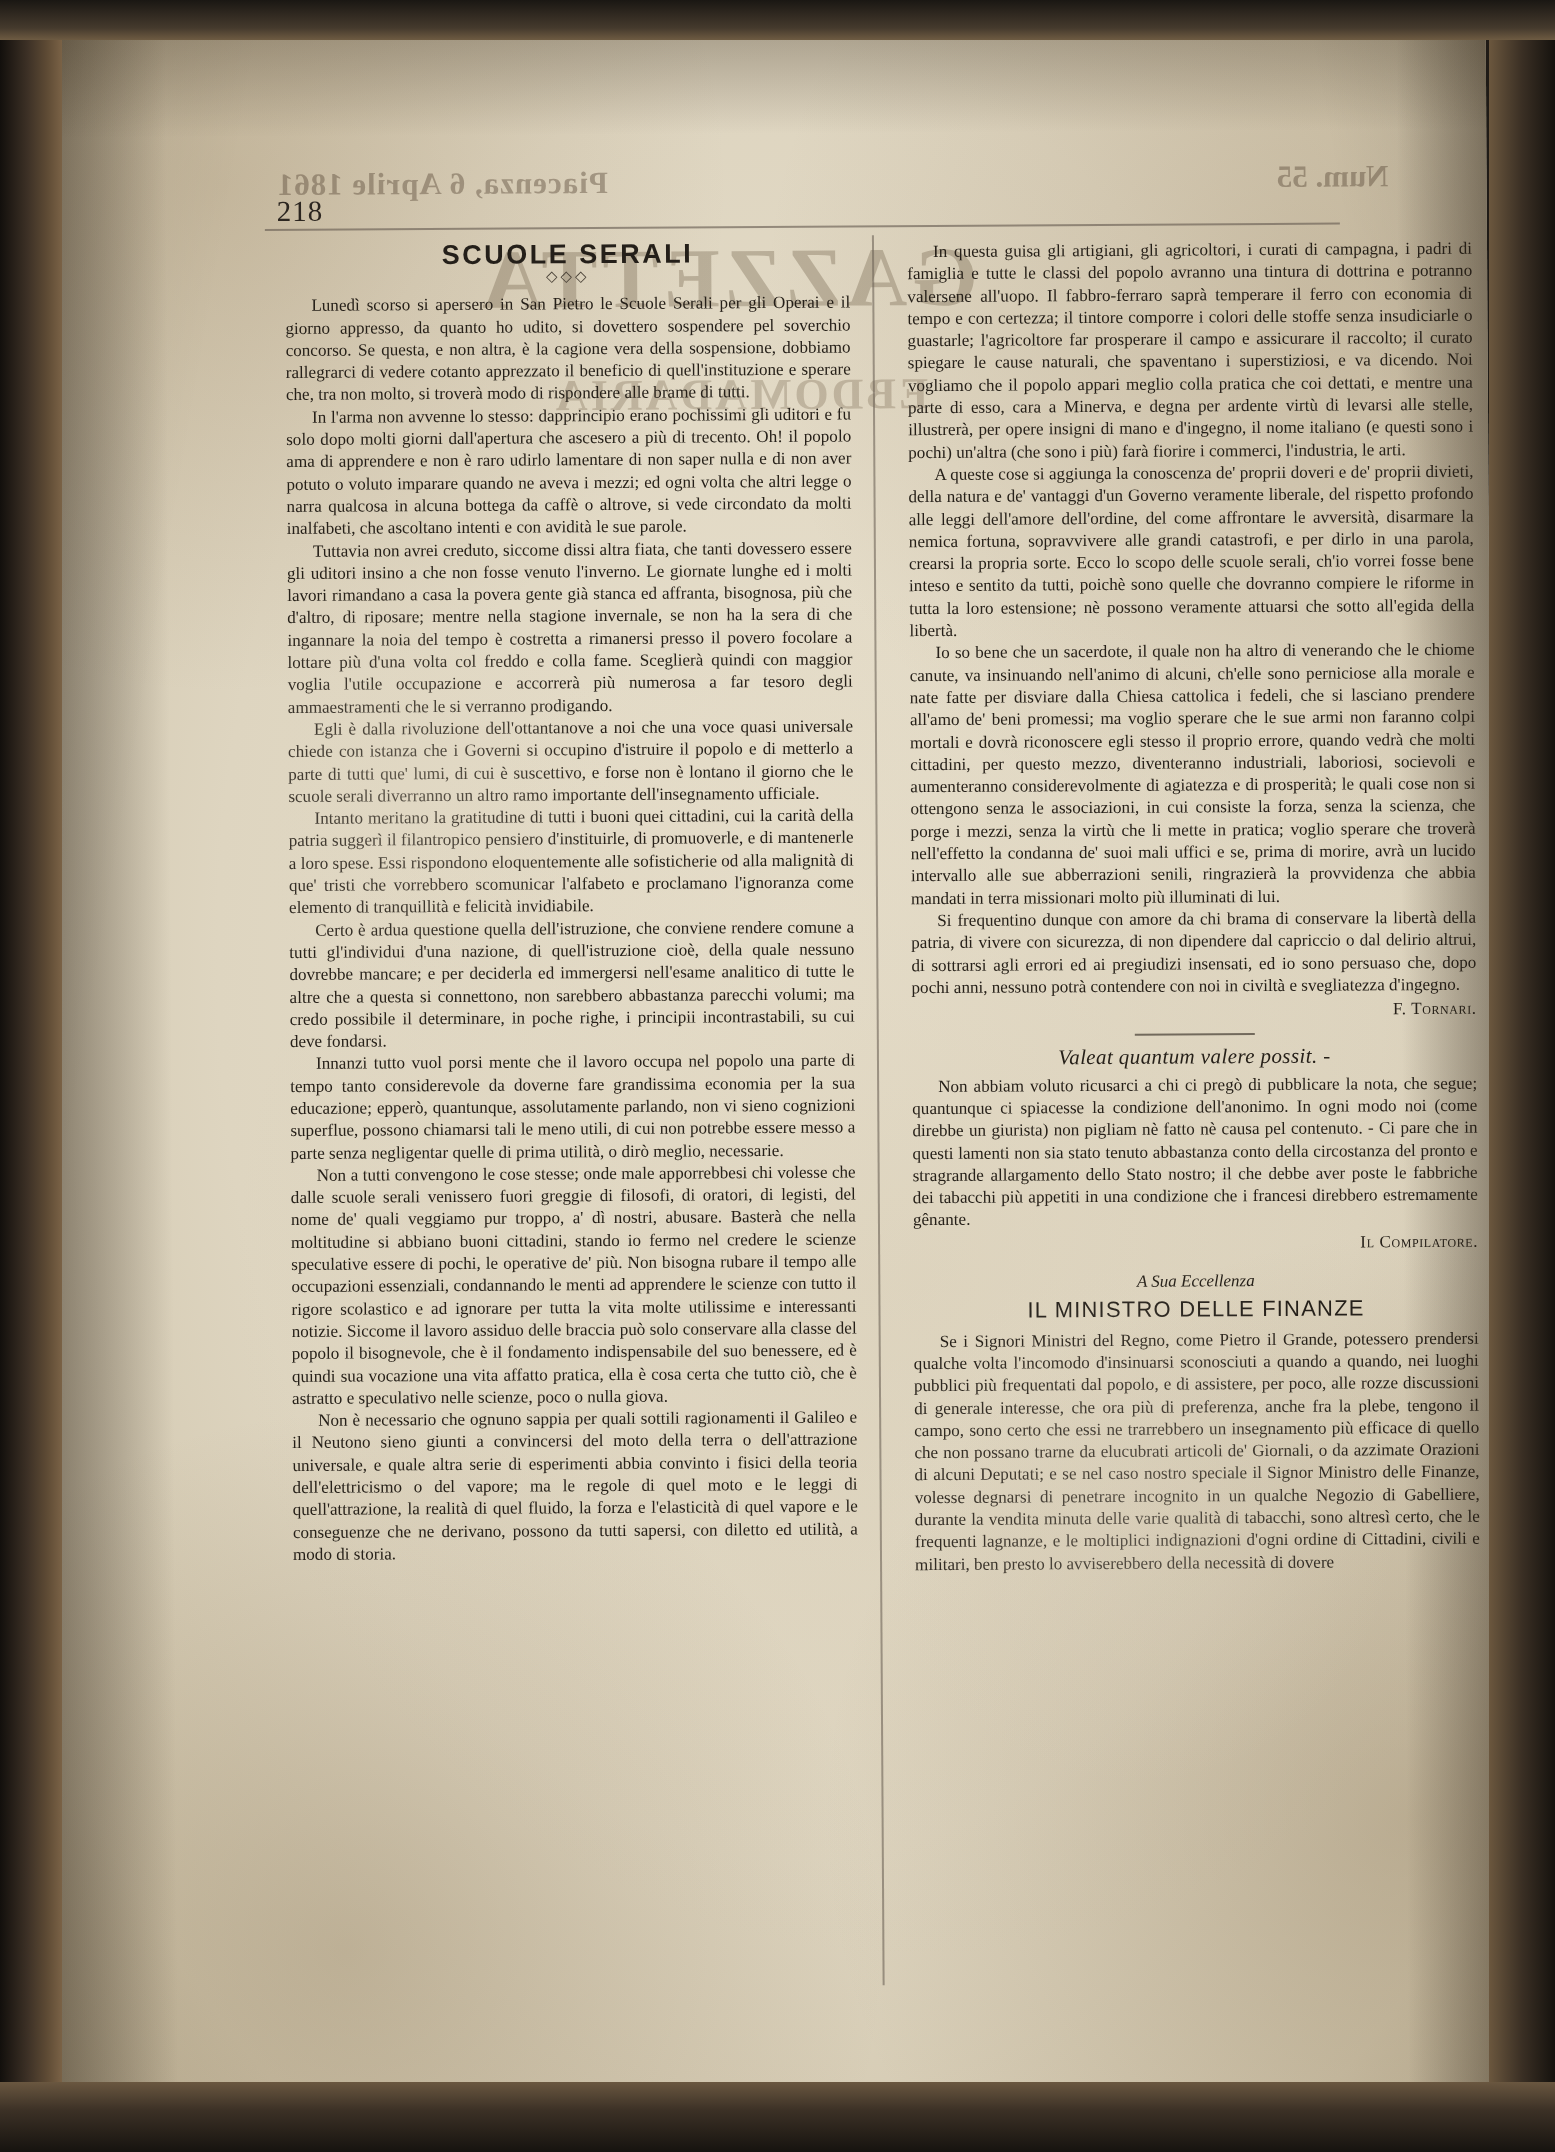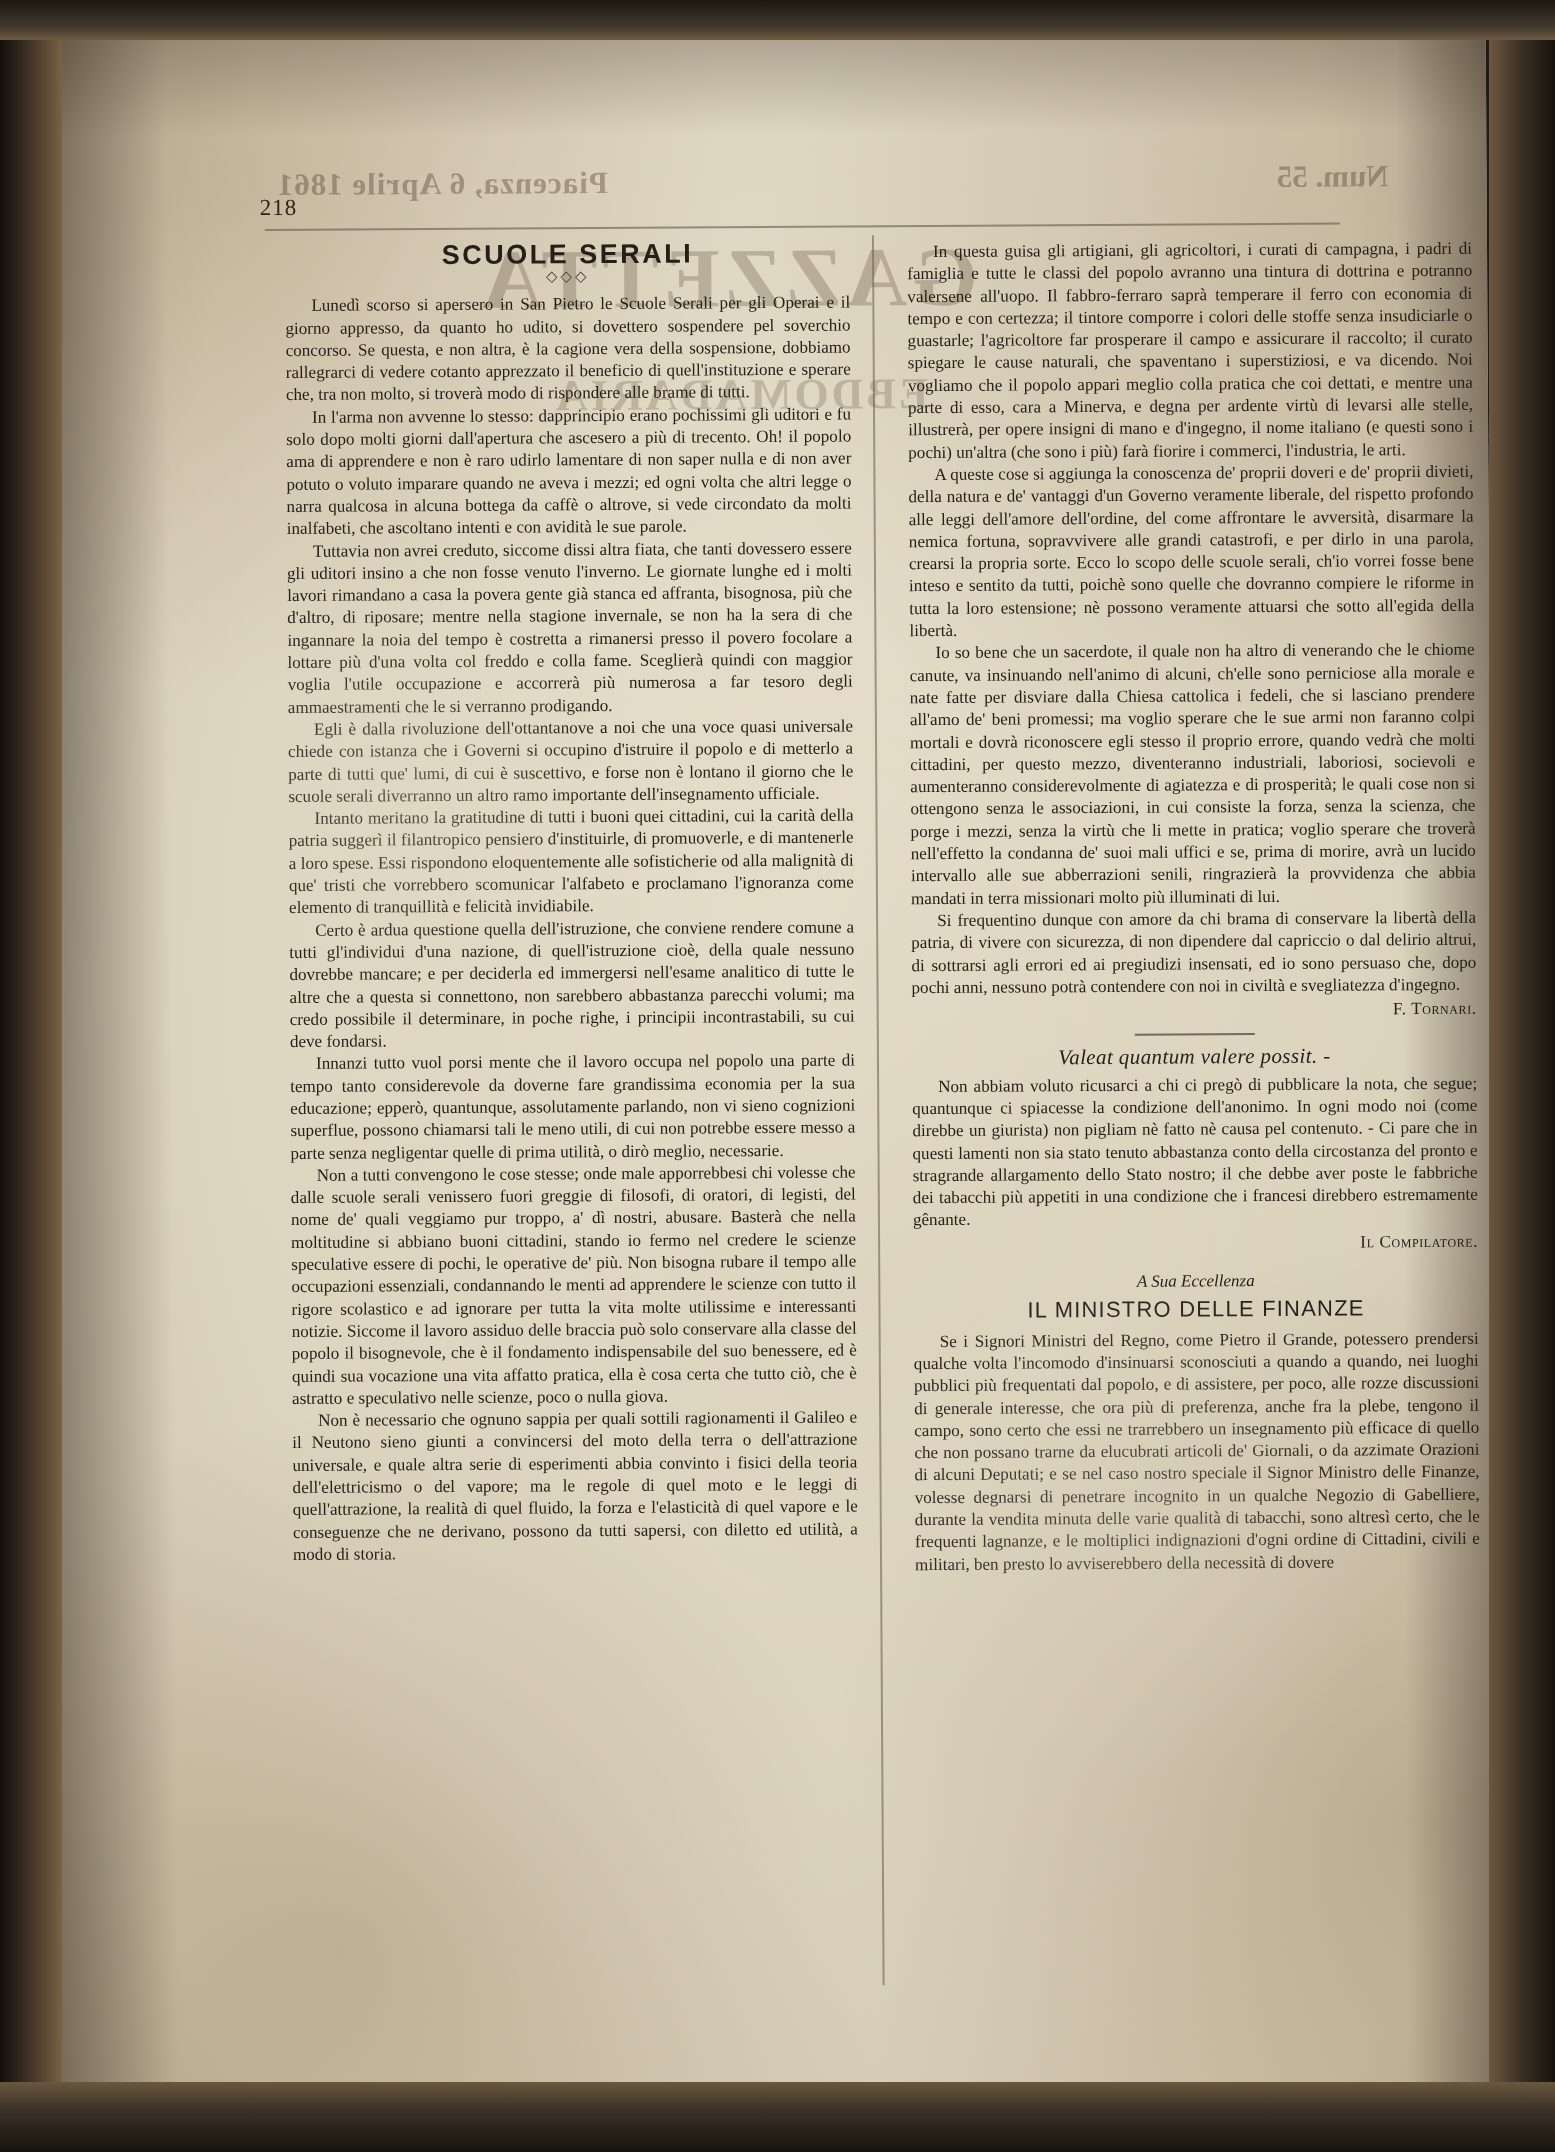--- a/index.html
+++ b/index.html
@@ -112,23 +112,23 @@
   .bleed-sub {
     top: 355px;
     left: 505px;
     font-size: 44px;
     font-weight: bold;
     letter-spacing: 3px;
     color: rgba(95,78,55,0.26);
   }
   .folio {
     position: absolute;
-    left: 213px;
+    left: 230px;
     top: 178px;
-    font-size: 23px;
+    font-size: 29px;
     letter-spacing: 1px;
     color: #2c2620;
     font-family: "Liberation Serif", serif;
   }
   .rule-top {
     position: absolute;
     left: 218px;
     top: 212px;
     width: 1075px;
     height: 2px;

